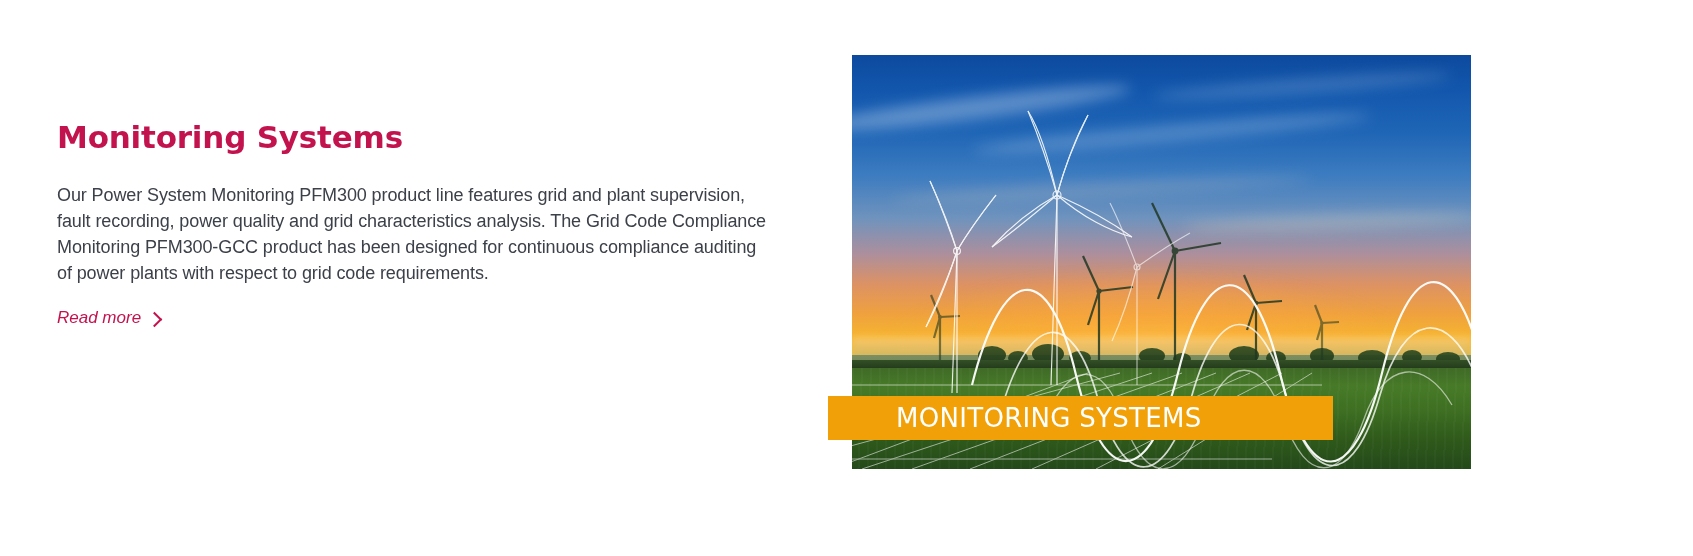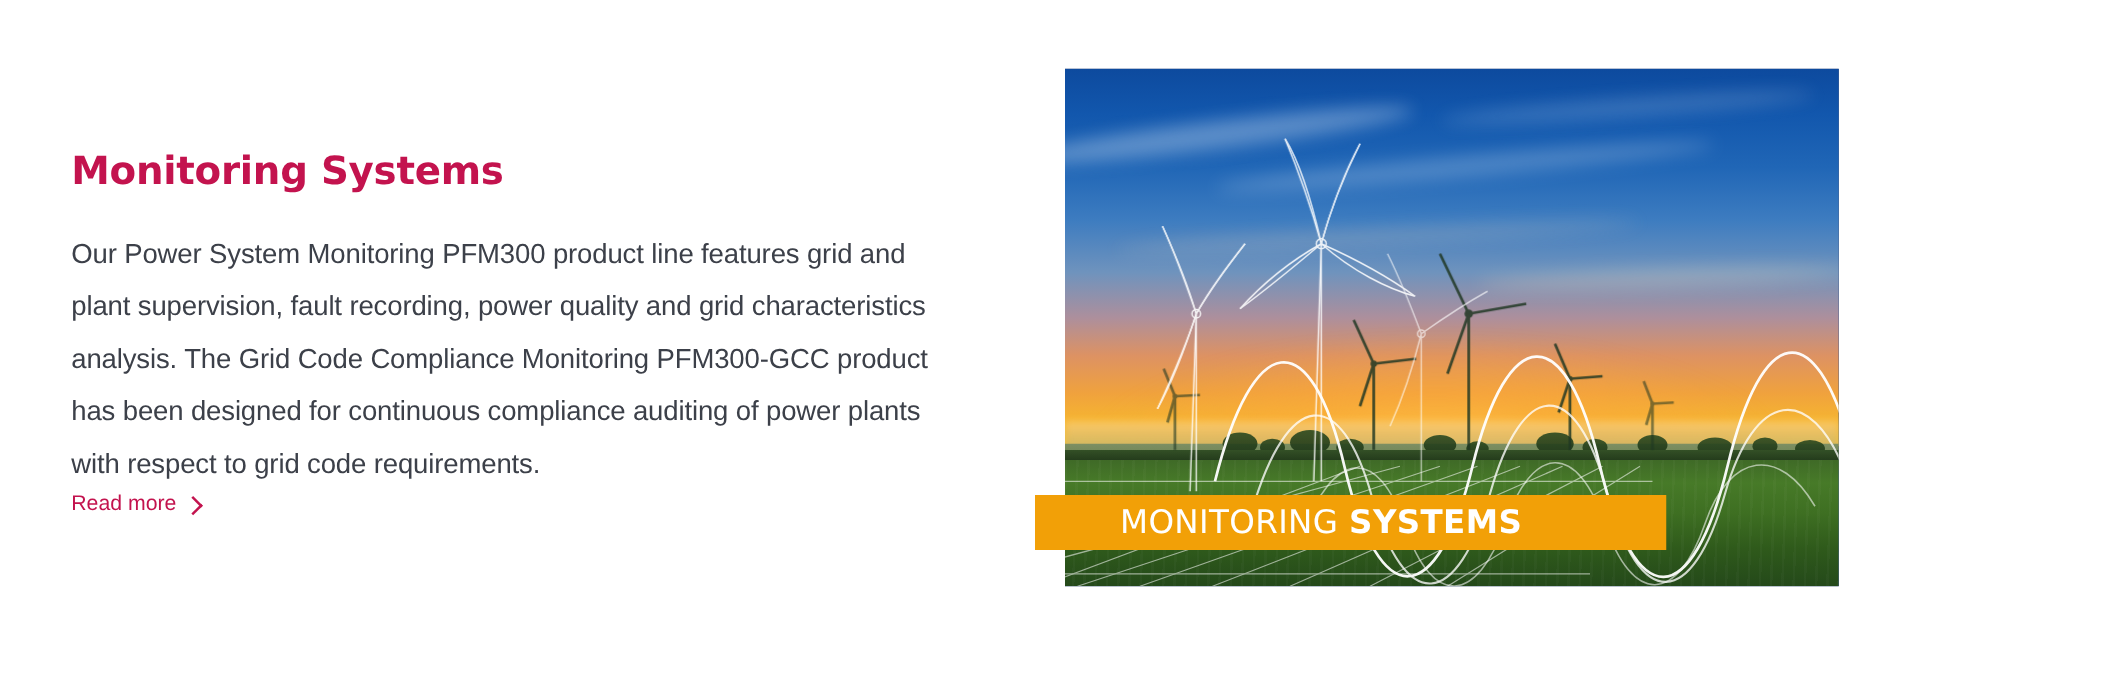--- a/index.html
+++ b/index.html
@@ -38,37 +38,39 @@
     line-height: 38px;
     font-weight: bold;
     letter-spacing: -0.2px;
     color: #c3134e;
   }
 
   .section-body {
     margin: 0;
     padding-top: 26px;
     font-family: "Liberation Sans", sans-serif;
-    font-size: 22px;
-    line-height: 42px;
+    font-size: 18px;
+    line-height: 26px;
     color: #3c4049;
     max-width: 712px;
     letter-spacing: -0.1px;
   }
 
   .read-more {
     display: inline-flex;
     align-items: center;
     gap: 8px;
+    margin-top: 21px;
     font-family: "Liberation Sans", sans-serif;
     font-size: 17px;
     line-height: 22px;
     color: #c3134e;
     text-decoration: none;
     cursor: pointer;
+    font-style: italic;
   }
   .read-more .chev {
     display: inline-block;
     width: 9px;
     height: 9px;
     border-right: 2px solid #c3134e;
     border-top: 2px solid #c3134e;
     transform: rotate(45deg);
     position: relative;
     top: 1px;
@@ -196,21 +198,21 @@
     position: absolute;
     left: 68px;
     white-space: nowrap;
     font-family: "DejaVu Sans", "Liberation Sans", sans-serif;
     font-size: 26px;
     line-height: 30px;
     color: #ffffff;
     letter-spacing: .3px;
   }
   .banner-label .b-strong { font-weight: normal; }
-  .banner-label .b-light  { font-weight: bold; }
+  .banner-label .b-light  { font-weight: normal; }
 </style>
 </head>
 <body>
 
 <div class="page">
 
   <div class="text-col">
     <h2 class="section-title">Monitoring Systems</h2>
 
     <p class="section-body">Our Power System Monitoring PFM300 product line features grid and plant supervision, fault recording, power quality and grid characteristics analysis. The Grid Code Compliance Monitoring PFM300-GCC product has been designed for continuous compliance auditing of power plants with respect to grid code requirements.</p>

